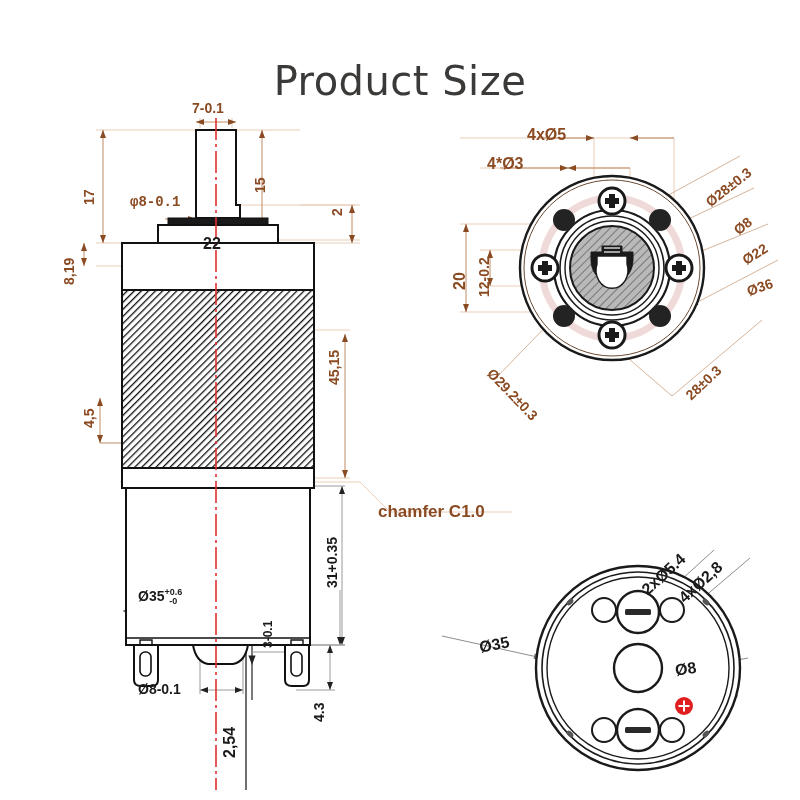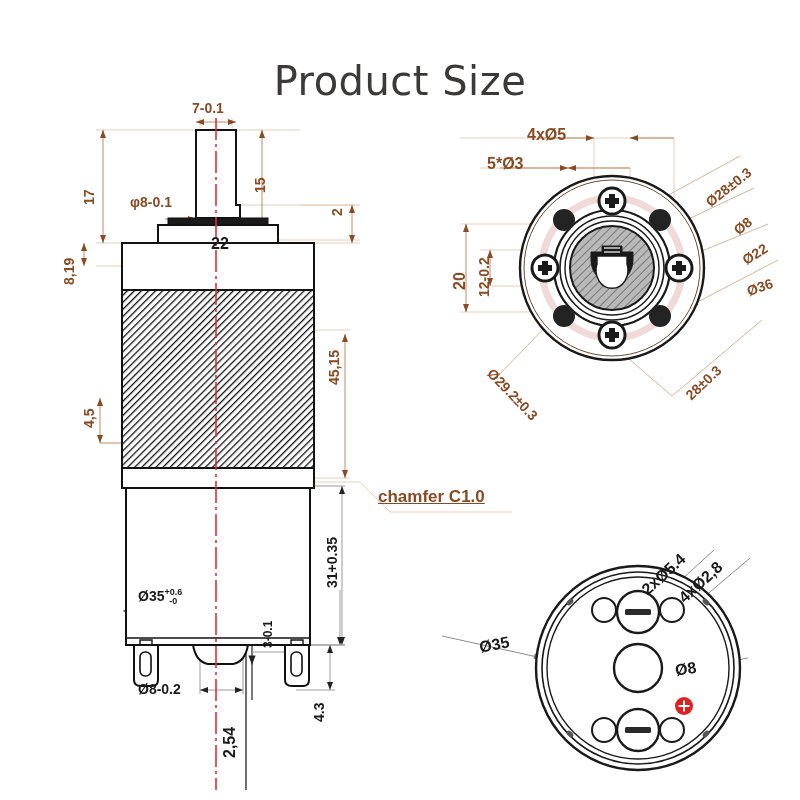--- a/index.html
+++ b/index.html
@@ -342,51 +342,51 @@
       </g>
     </g>
   </svg>
 
   <div class="dim" style="left:192px;top:101px;">7-0.1</div>
 
   <div class="dim rot90" style="left:82px;top:205px;">17</div>
 
   <div class="dim rot90" style="left:253px;top:193px;">15</div>
 
-  <div class="dim" style="left:130px;top:195px;">φ8-0.1</div>
-
-  <div class="dim big blk" style="left:211px;top:236px;">22</div>
+  <div class="dim" style="left:130px;top:195px;font-family:Liberation Mono, monospace;">φ8-0.1</div>
+
+  <div class="dim big blk" style="left:203px;top:236px;">22</div>
 
   <div class="dim rot90" style="left:330px;top:216px;">2</div>
 
   <div class="dim rot90" style="left:62px;top:285px;">8,19</div>
 
   <div class="dim rot90" style="left:82px;top:428px;">4,5</div>
 
   <div class="dim rot90" style="left:327px;top:385px;">45,15</div>
 
   <div class="dim rot90 blk" style="left:325px;top:588px;">31+0.35</div>
 
   <div class="dim blk" style="left:138px;top:588px;">
     <span>Ø35</span><span class="stack"><span style="display:block">+0.6</span><span style="display:block">-0</span></span>
   </div>
 
-  <div class="dim blk" style="left:138px;top:682px;">Ø8-0.2</div>
+  <div class="dim blk" style="left:138px;top:682px;">Ø8-0.1</div>
 
   <div class="dim sm rot90 blk" style="left:262px;top:648px;">3-0.1</div>
 
   <div class="dim big rot90 blk" style="left:222px;top:758px;">2,54</div>
 
   <div class="dim rot90 blk" style="left:312px;top:722px;">4.3</div>
 
-  <div class="dim big" style="left:378px;top:488px;font-size:17px;text-decoration:underline;">chamfer C1.0</div>
+  <div class="dim big" style="left:378px;top:503px;font-size:17px;">chamfer C1.0</div>
 
   <div class="dim big" style="left:527px;top:127px;text-align:right;">4xØ5</div>
 
-  <div class="dim big" style="left:487px;top:156px;">5*Ø3</div>
+  <div class="dim big" style="left:487px;top:156px;">4*Ø3</div>
 
   <div class="dim big rot90" style="left:452px;top:290px;">20</div>
 
   <div class="dim rot90" style="left:477px;top:297px;">12-0.2</div>
 
   <div class="dim" style="left:703px;top:198px;transform:rotate(-38deg);transform-origin:left top;">Ø28±0.3</div>
 
   <div class="dim" style="left:731px;top:226px;transform:rotate(-38deg);transform-origin:left top;">Ø8</div>
 
   <div class="dim" style="left:740px;top:255px;transform:rotate(-32deg);transform-origin:left top;">Ø22</div>

